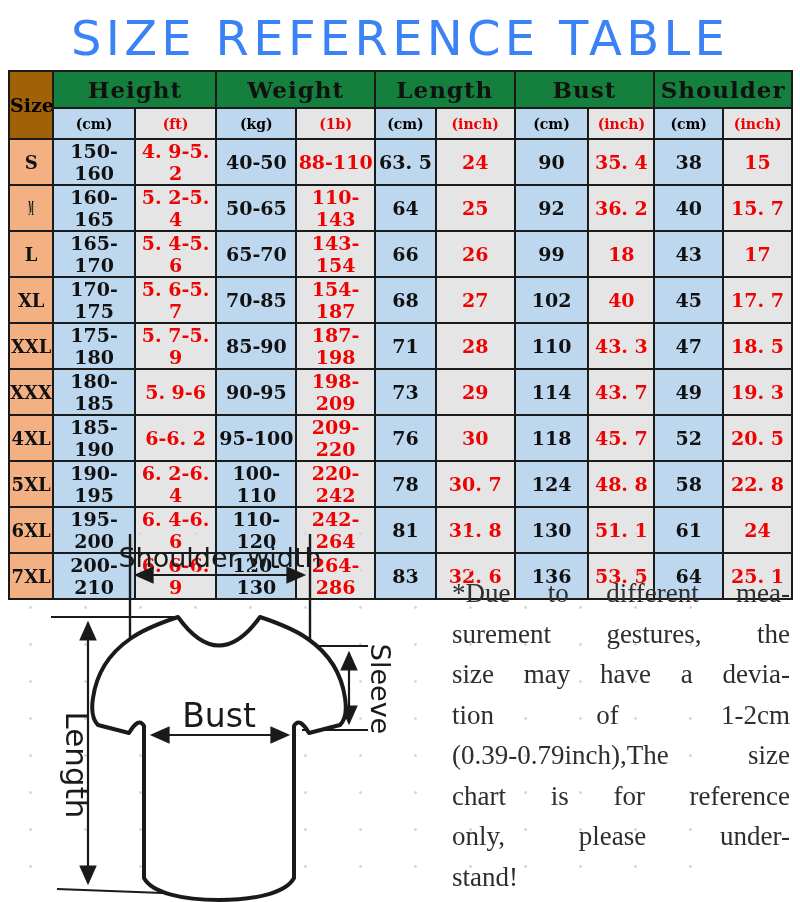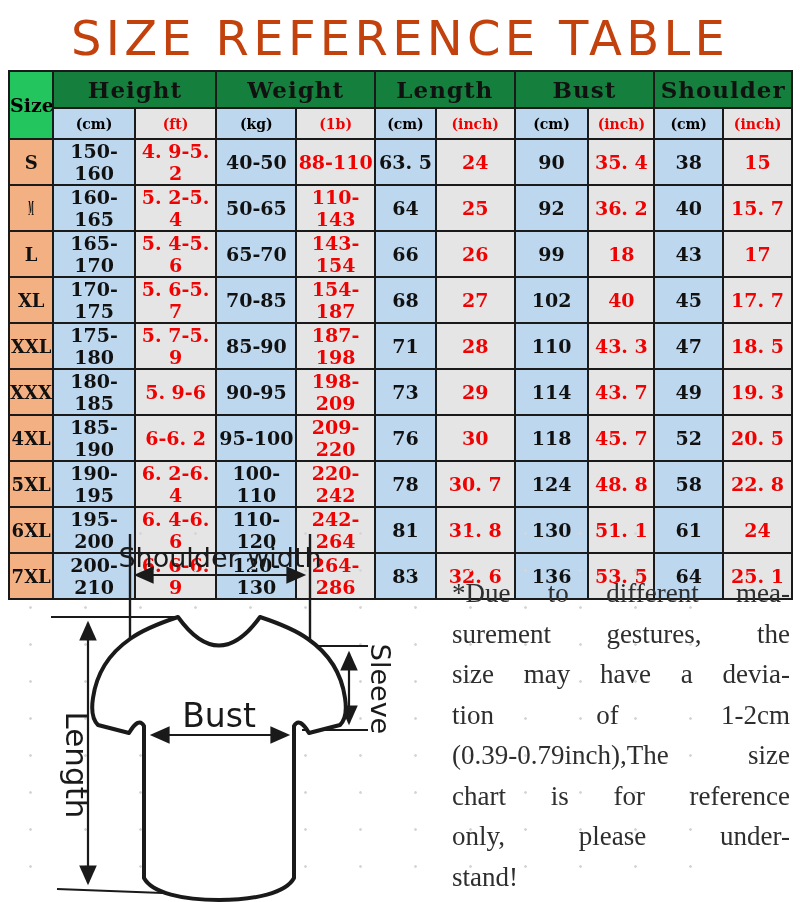--- a/index.html
+++ b/index.html
@@ -2,28 +2,28 @@
 <html><head>
 <meta charset="utf-8">
 <style>
   html,body{margin:0;padding:0;}
   body{width:800px;height:902px;position:relative;background:#ffffff;overflow:hidden;
        font-family:"DejaVu Sans",sans-serif;}
 
   
   .title{position:absolute;top:10px;left:0;width:100%;text-align:center;
          font-family:"DejaVu Sans",sans-serif;font-size:48px;font-weight:500;
-         letter-spacing:0.09em;color:#c2410c;white-space:nowrap;}
+         letter-spacing:0.09em;color:#3b82f6;white-space:nowrap;}
 
   
   table.size-table{position:absolute;left:8px;top:70px;width:785px;height:443px;
         border-collapse:collapse;table-layout:fixed;text-align:center;
         font-family:"DejaVu Serif","Liberation Serif",serif;font-weight:bold;}
   table.size-table td{border:2px solid #1a1a1a;padding:0;overflow:hidden;}
-  .corner{background:#22c55e;font-size:19px;}
+  .corner{background:#a16207;font-size:19px;}
   .group{background:#15803d;font-size:23px;height:35px;letter-spacing:1px;color:#111;}
   .unit{font-size:14px;height:29px;}
   .c-blue{background:#bdd7ee;}
   .c-gray{background:#e5e5e5;}
   .red{color:#ee0202;}
   tbody td{font-size:19px;color:#111;}
   .size-col{background:#f3b183;font-size:18px;color:#111;}
   .condensed{display:inline-block;transform:scaleX(0.28);font-weight:900;}
 
   

